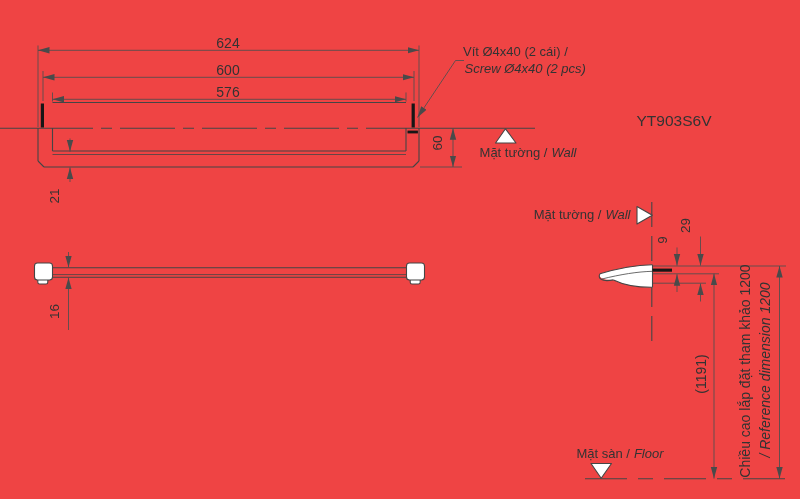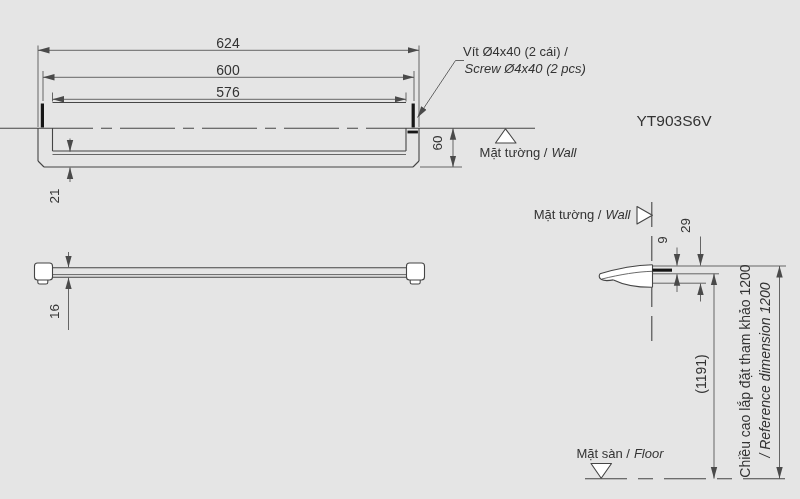--- a/index.html
+++ b/index.html
@@ -1,16 +1,16 @@
 <!DOCTYPE html>
 <html><head>
 <meta charset="utf-8">
 <style>
   html,body{margin:0;padding:0;background:#ffffff;}
-  .sheet{position:relative;width:800px;height:499px;background:#e5e5e5;overflow:hidden;}
+  .sheet{position:relative;width:800px;height:499px;background:#ef4444;overflow:hidden;}
   svg{display:block;}
   svg text{fill:#333333;font-family:"Liberation Sans","DejaVu Sans",sans-serif;}
   .t13{font-size:13px;}
   .t13b{font-size:13.5px;}
   .t14{font-size:14px;}
   .t15{font-size:15.5px;}
   .it{font-style:italic;}
   .mid{text-anchor:middle;}
   .end{text-anchor:end;}
   .ln{stroke:#454545;stroke-width:1.1;fill:none;stroke-linecap:butt;}

